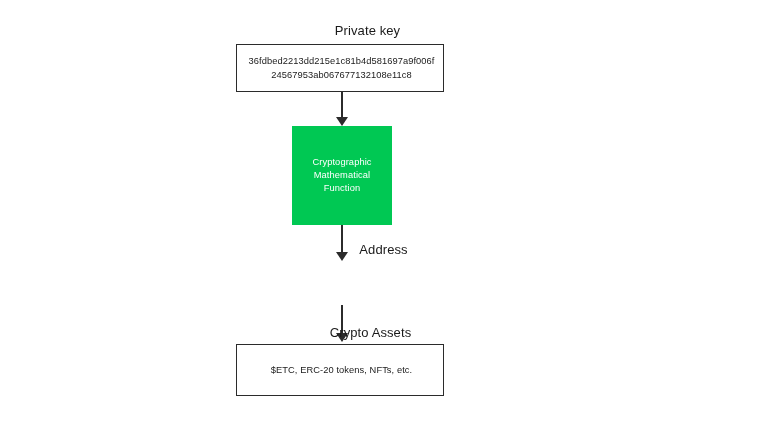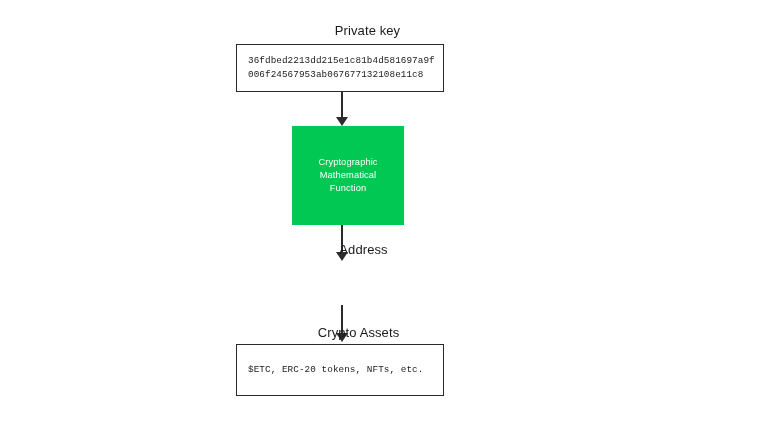--- a/index.html
+++ b/index.html
@@ -33,22 +33,21 @@
     position: absolute;
     left: 11px;
     right: 8px;
     top: 50%;
     transform: translateY(-50%);
     font-size: 9.3px;
     line-height: 14px;
     letter-spacing: 0.08px;
     color: #1a1a1a;
     word-break: break-all;
-    text-align: left;
-    font-family: Liberation Mono, monospace;
+    text-align: center;
   }
   .node-text.single {
     word-break: normal;
   }
 
   #private-key-box {
     left: 236px;
     top: 44px;
     width: 208px;
     height: 48px;
@@ -64,21 +63,21 @@
     top: 344px;
     width: 208px;
     height: 52px;
   }
 
   
   #function-box {
     position: absolute;
     left: 292px;
     top: 126px;
-    width: 112px;
+    width: 100px;
     height: 99px;
     background: #00c853;
     display: flex;
     align-items: center;
     justify-content: center;
   }
   #function-label {
     color: #ffffff;
     font-size: 9.3px;
     line-height: 13px;
@@ -96,26 +95,26 @@
     color: #1a1a1a;
     white-space: nowrap;
     text-align: center;
   }
   #label-private-key {
     left: 300px;
     width: 135px;
     top: 25px;
   }
   #label-address {
-    left: 296px;
+    left: 316px;
     width: 135px;
     top: 244px;
   }
   #label-crypto-assets {
-    left: 288px;
+    left: 300px;
     width: 141px;
     top: 327px;
   }
 
   
   .connector {
     position: absolute;
     left: 341px;
     width: 2px;
     background: #2b2b2b;

